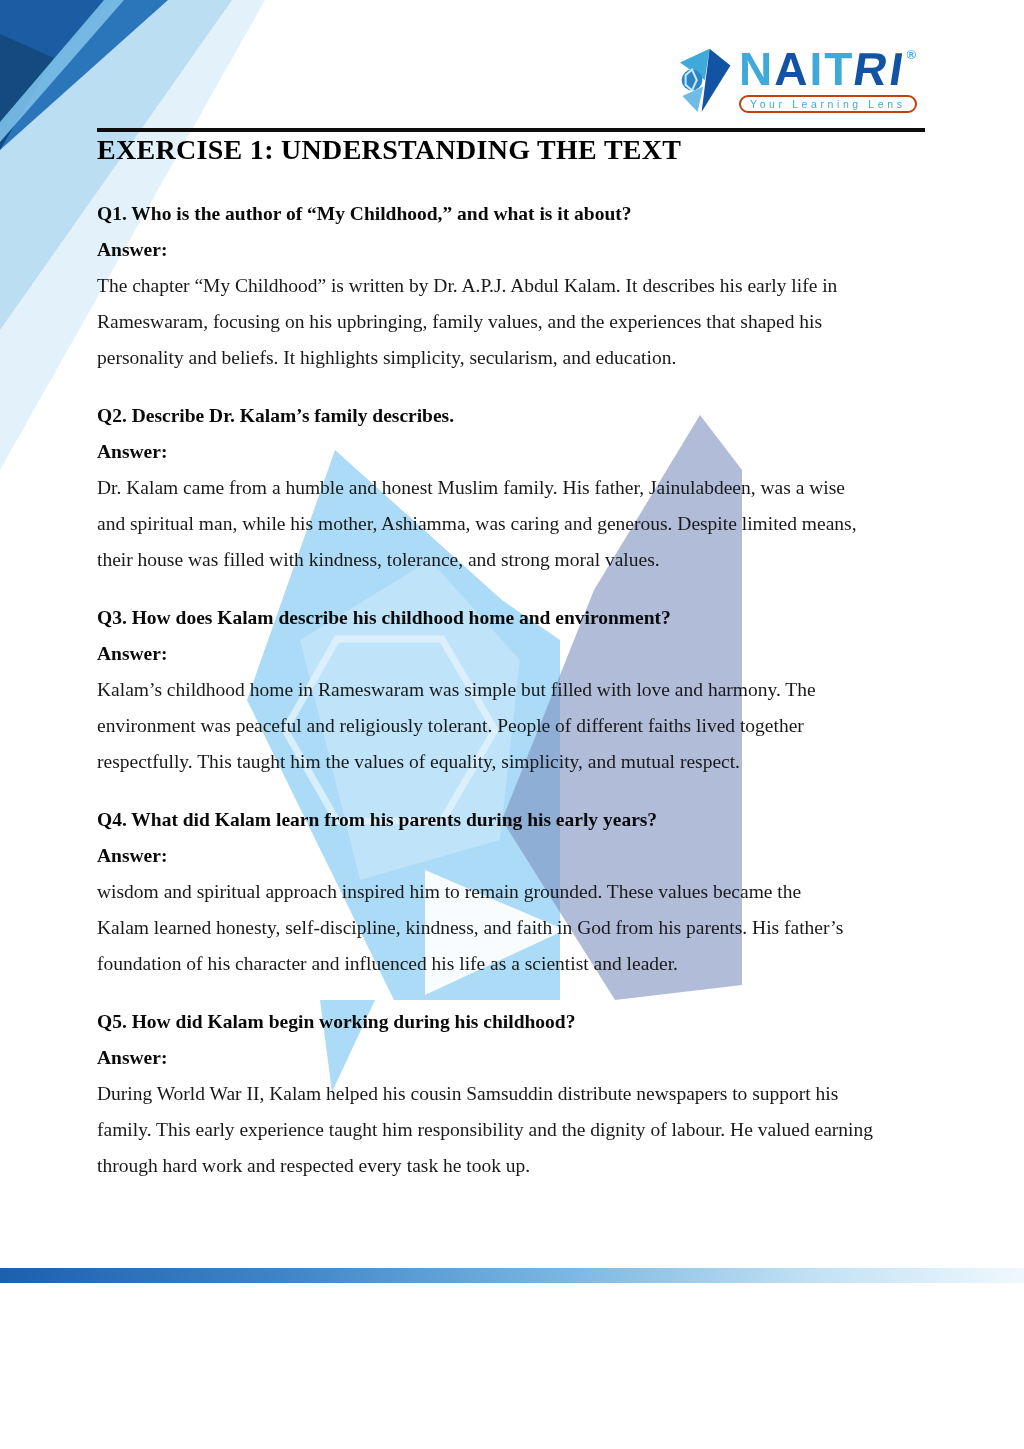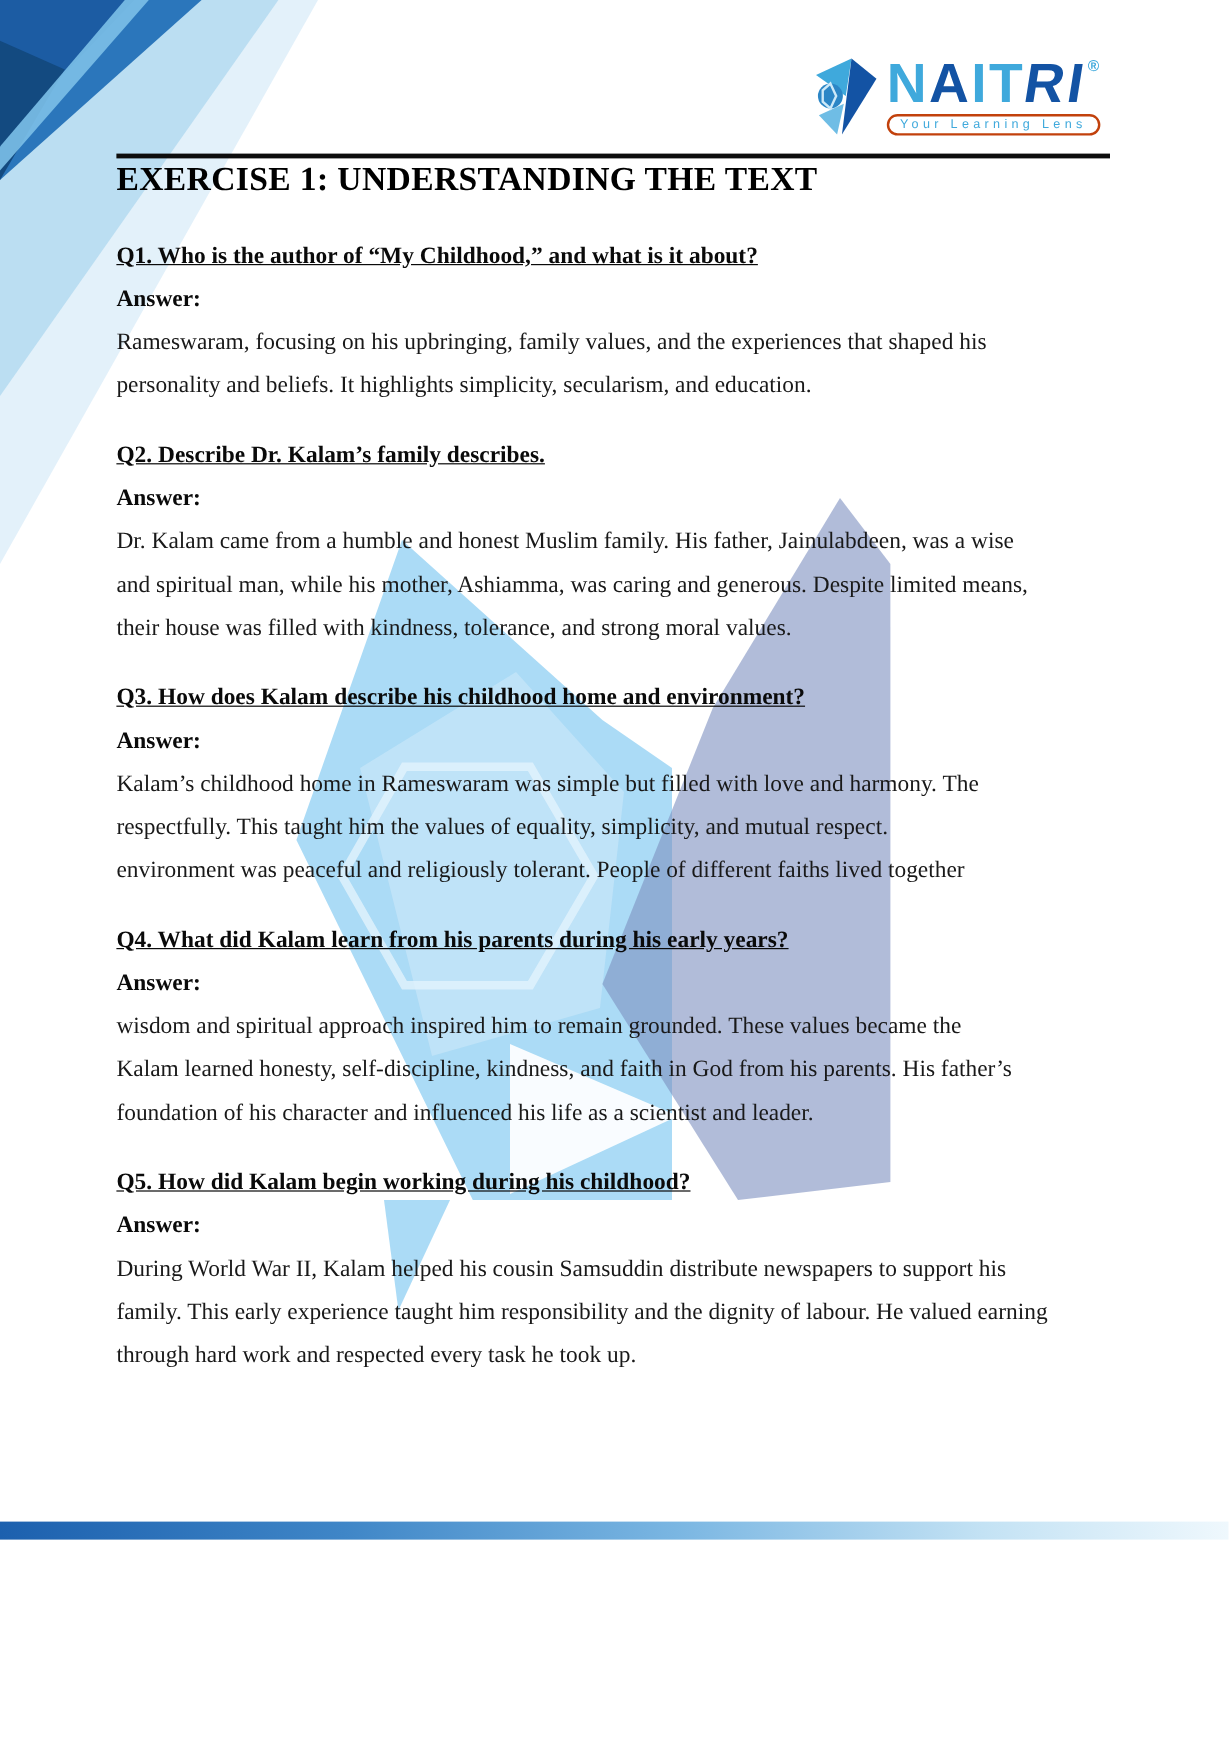--- a/index.html
+++ b/index.html
@@ -21,21 +21,21 @@
   .reg{font-size:13px;line-height:13px;color:#3FA9DC;margin-left:2px;margin-top:2px;font-weight:bold;}
   .logo-tagline{margin-top:3px;border:2px solid #c2410c;border-radius:9px;padding:1px 9px;
                 font-family:"Liberation Sans","DejaVu Sans",sans-serif;font-size:10.5px;
                 letter-spacing:3.6px;color:#3FA9DC;white-space:nowrap;}
   
   .rule{position:absolute;left:97px;top:128px;width:828px;height:4px;background:#0D0D0D;z-index:3;}
   
   .content{position:absolute;left:97px;top:130px;width:845px;z-index:2;color:#161616;}
   .title{margin:0 0 26px 0;font-size:28px;line-height:40px;font-weight:bold;color:#000;letter-spacing:0.3px;}
   .qa{margin:0 0 22px 0;}
-  .q{font-weight:bold;font-size:19.5px;line-height:36px;color:#0a0a0a;white-space:nowrap;text-decoration:underline;}
+  .q{font-weight:bold;font-size:19.5px;line-height:36px;color:#0a0a0a;white-space:nowrap;}
   .alabel{font-weight:bold;font-size:19.5px;line-height:36px;color:#0a0a0a;font-family:Liberation Serif, serif;}
   .aline{font-size:19.5px;line-height:36px;white-space:nowrap;color:#191919;}
   
   .footer-bar{position:absolute;left:0;top:1268px;width:1024px;height:15px;z-index:2;
               background:linear-gradient(to right,#1C60AE 0%,#3F86C7 28%,#7AB6E2 55%,#C3E2F4 80%,#EFF8FD 100%);}
 </style>
 </head>
 <body>
 
 <div class="page">
@@ -81,38 +81,39 @@
   </div>
 
   <div class="rule"></div>
 
   <main class="content">
     <h1 class="title">EXERCISE 1: UNDERSTANDING THE TEXT</h1>
 
     <section class="qa">
       <div class="q">Q1. Who is the author of “My Childhood,” and what is it about?</div>
       <div class="alabel">Answer:</div>
+      <div class="aline">The chapter “My Childhood” is written by Dr. A.P.J. Abdul Kalam. It describes his early life in</div>
       <div class="aline">Rameswaram, focusing on his upbringing, family values, and the experiences that shaped his</div>
       <div class="aline">personality and beliefs. It highlights simplicity, secularism, and education.</div>
     </section>
 
     <section class="qa">
       <div class="q">Q2. Describe Dr. Kalam’s family describes.</div>
       <div class="alabel">Answer:</div>
       <div class="aline">Dr. Kalam came from a humble and honest Muslim family. His father, Jainulabdeen, was a wise</div>
       <div class="aline">and spiritual man, while his mother, Ashiamma, was caring and generous. Despite limited means,</div>
       <div class="aline">their house was filled with kindness, tolerance, and strong moral values.</div>
     </section>
 
     <section class="qa">
       <div class="q">Q3. How does Kalam describe his childhood home and environment?</div>
       <div class="alabel">Answer:</div>
       <div class="aline">Kalam’s childhood home in Rameswaram was simple but filled with love and harmony. The</div>
+      <div class="aline">environment was peaceful and religiously tolerant. People of different faiths lived together</div>
       <div class="aline">respectfully. This taught him the values of equality, simplicity, and mutual respect.</div>
-      <div class="aline">environment was peaceful and religiously tolerant. People of different faiths lived together</div>
     </section>
 
     <section class="qa">
       <div class="q">Q4. What did Kalam learn from his parents during his early years?</div>
       <div class="alabel">Answer:</div>
       <div class="aline">wisdom and spiritual approach inspired him to remain grounded. These values became the</div>
       <div class="aline">Kalam learned honesty, self-discipline, kindness, and faith in God from his parents. His father’s</div>
       <div class="aline">foundation of his character and influenced his life as a scientist and leader.</div>
     </section>
 

